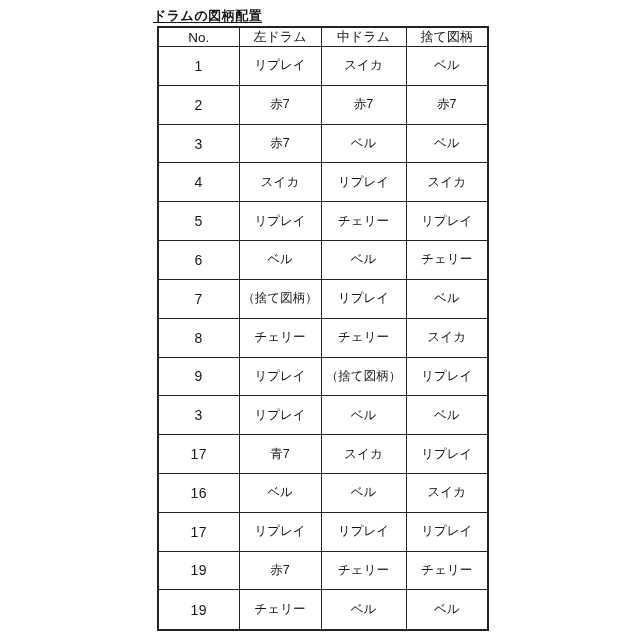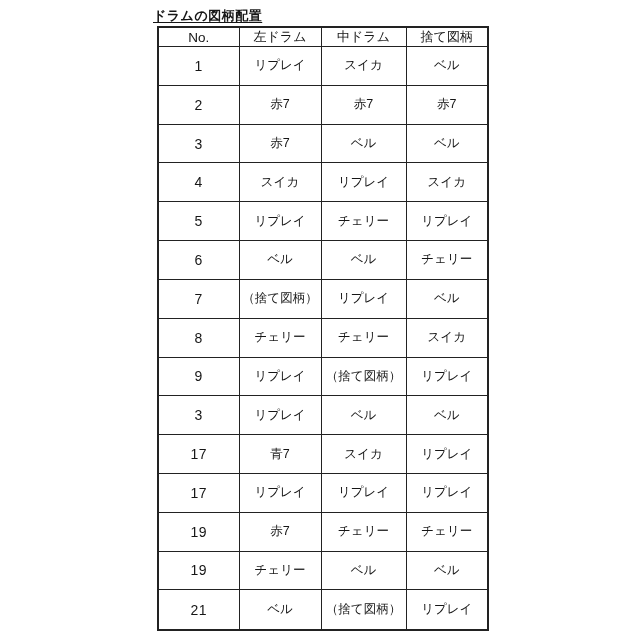--- a/index.html
+++ b/index.html
@@ -145,37 +145,37 @@
         <td>ベル</td>
         <td>ベル</td>
       </tr>
       <tr>
         <td class="no-cell">17</td>
         <td>青7</td>
         <td>スイカ</td>
         <td>リプレイ</td>
       </tr>
       <tr>
+        <td class="no-cell">16</td>
+        <td>ベル</td>
+        <td>ベル</td>
+        <td>スイカ</td>
+      </tr>
+      <tr>
         <td class="no-cell">17</td>
         <td>リプレイ</td>
         <td>リプレイ</td>
         <td>リプレイ</td>
       </tr>
       <tr>
         <td class="no-cell">19</td>
         <td>赤7</td>
         <td>チェリー</td>
         <td>チェリー</td>
       </tr>
       <tr>
         <td class="no-cell">19</td>
         <td>チェリー</td>
         <td>ベル</td>
         <td>ベル</td>
       </tr>
-      <tr>
-        <td class="no-cell">21</td>
-        <td>ベル</td>
-        <td>（捨て図柄）</td>
-        <td>リプレイ</td>
-      </tr>
     </tbody>
 </table>
 
 </body></html>

